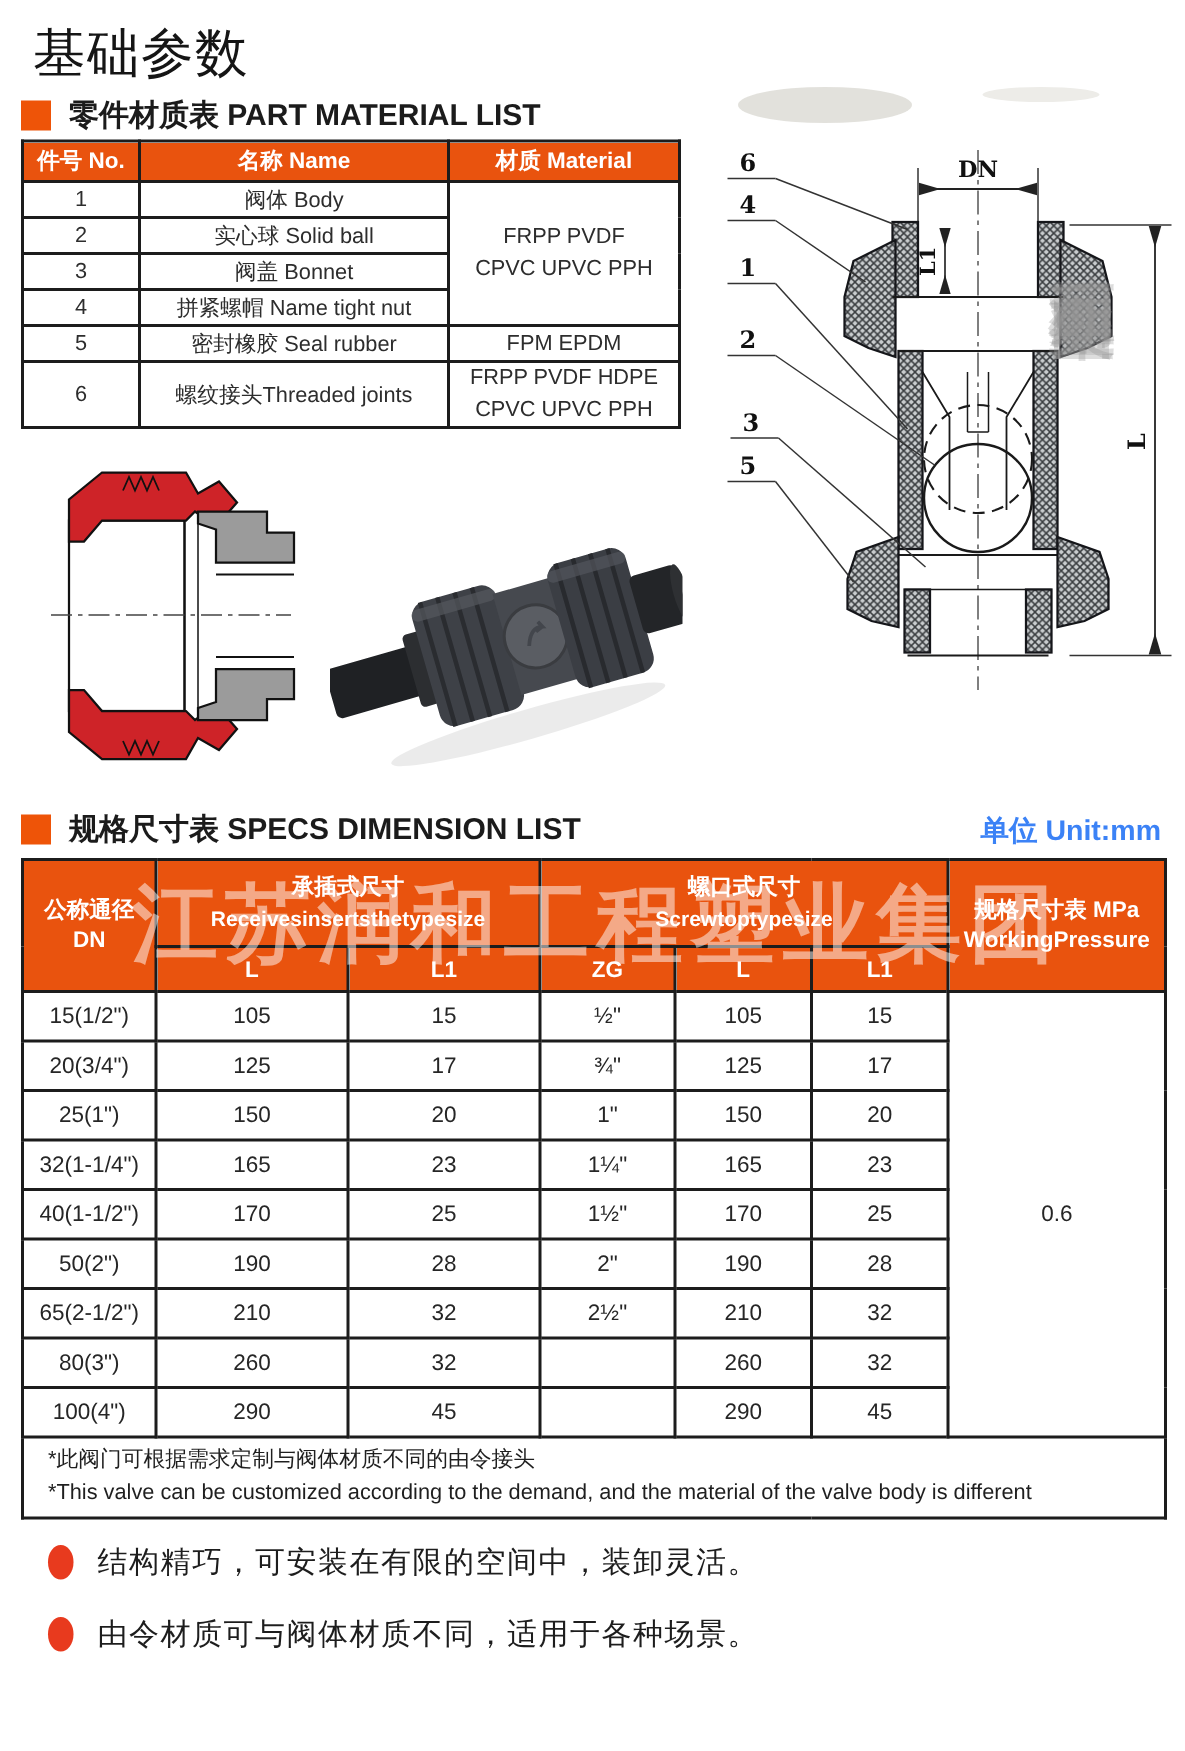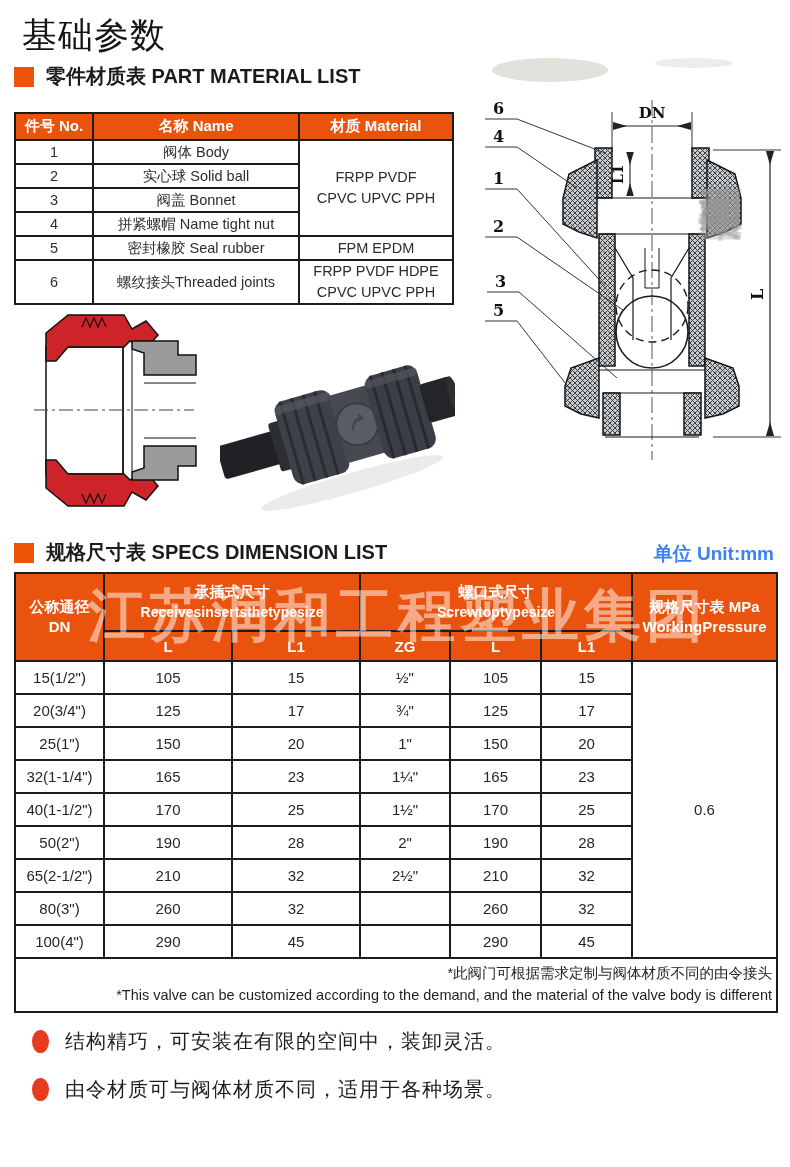--- a/index.html
+++ b/index.html
@@ -12,34 +12,34 @@
   .sec-head { position:absolute; left:14px; display:flex; align-items:center; font-size:20px; font-weight:bold; color:#1b1b1b; }
   .sec-head .sq { width:20px; height:20px; background:#ee5408; margin-right:12px; flex:0 0 auto; }
   .sec1 { top:63px; }
   .sec2 { top:539px; }
   .unit-label { position:absolute; right:16px; top:541px; font-size:19px; font-weight:bold; color:#3b82f6; }
 
   table { border-collapse:collapse; table-layout:fixed; }
   td,th { border:2px solid #1c1c1c; text-align:center; vertical-align:middle; overflow:hidden; }
 
   
-  .part-table { position:absolute; left:14px; top:112px; width:438px;padding-left:36px; }
+  .part-table { position:absolute; left:14px; top:93px; width:438px;padding-left:36px; }
   .part-table th { background:#e9530e; color:#fff; font-size:15px; font-weight:bold; height:27px; }
   .part-table td { font-size:14.5px; color:#2d2d2d; height:24px; }
   .part-table tr.tall td { height:44px; }
   .preline { white-space:pre-line; line-height:1.45; }
 
   
   .spec-table { position:absolute; left:14px; top:572px; width:762px; }
   .spec-table thead th { background:#e9530e; color:#fff; font-weight:bold; }
   .spec-table .gh { height:58px; font-size:15px; line-height:1.35; }
   .spec-table .sh { height:30px; font-size:15px; }
   .spec-table tbody td { height:33px; font-size:15px; color:#262626; }
   .spec-table .ghead-en { font-size:14px; }
-  .spec-table .foot-row td { text-align:right; padding:4px 4px; font-size:14.5px; line-height:1.5; color:#1f1f1f; height:46px; }
+  .spec-table .foot-row td { text-align:left; padding:4px 16px; font-size:14.5px; line-height:1.5; color:#1f1f1f; height:46px; }
 
   
   .wm-specs { position:absolute; left:88px; top:578px; font-size:57px; font-weight:bold; letter-spacing:5px; color:rgba(255,255,255,0.5); white-space:nowrap; pointer-events:none; z-index:5; }
   .wm-drawing { position:absolute; left:692px; top:148px; height:380px; writing-mode:vertical-rl; font-size:44px; font-weight:bold; letter-spacing:2px; color:rgba(150,150,150,0.32); overflow:hidden; pointer-events:none; z-index:4; }
 
   
   .blob1 { position:absolute; left:492px; top:58px; width:116px; height:24px; border-radius:50%; background:#dddcd6; opacity:.85; }
   .blob2 { position:absolute; left:655px; top:58px; width:78px; height:10px; border-radius:50%; background:#edece8; }
 
   .drawing-svg { position:absolute; left:455px; top:48px; }

